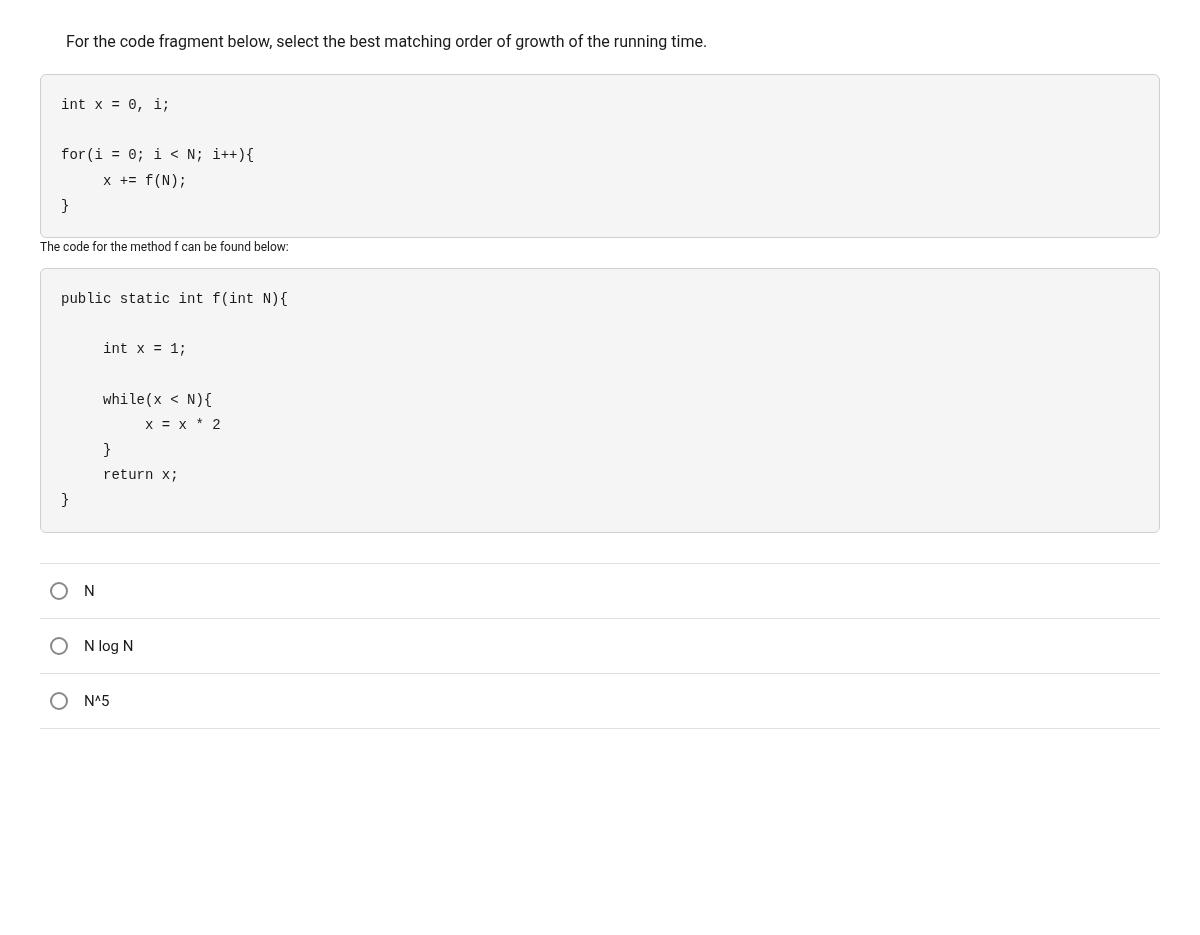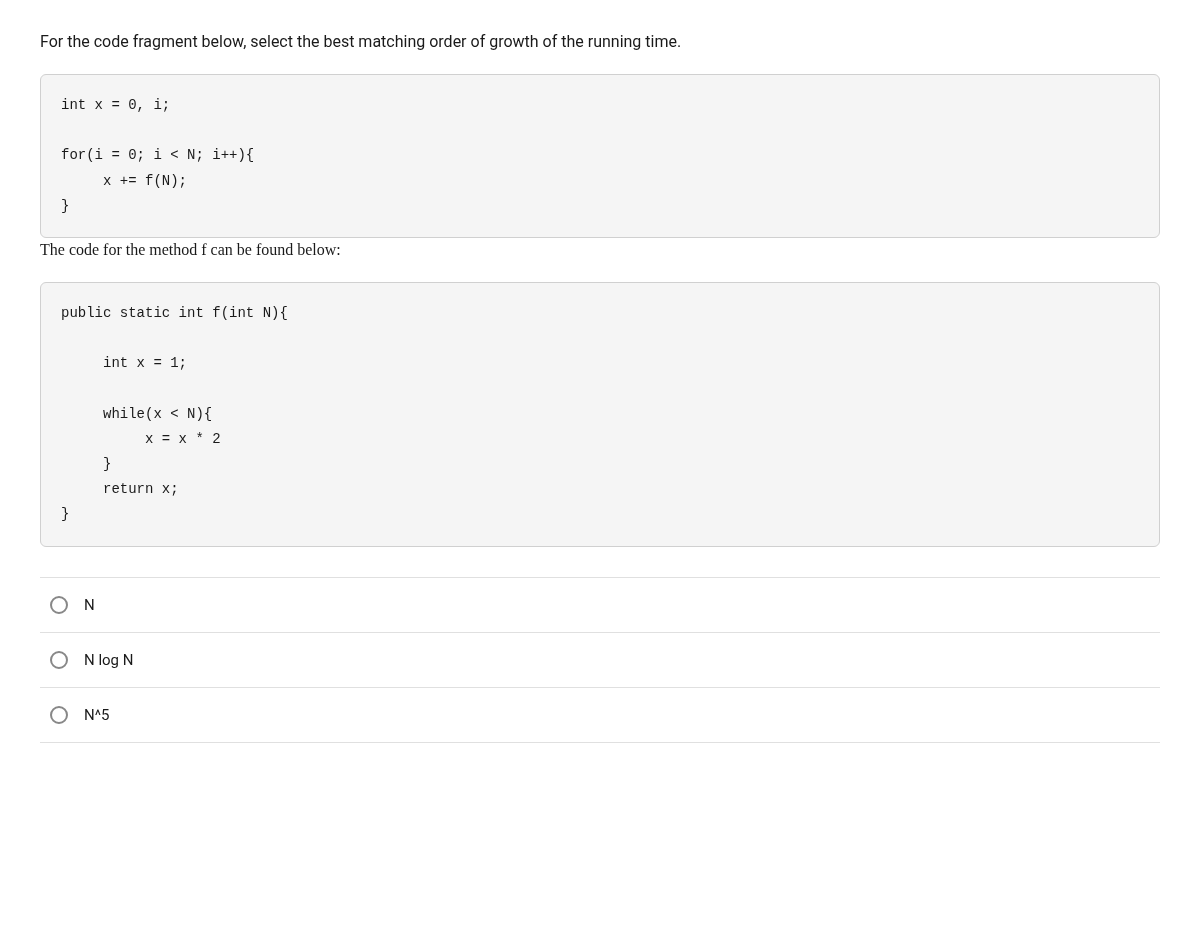--- a/index.html
+++ b/index.html
@@ -15,45 +15,45 @@
       width: 1200px;
       min-height: 935px;
       padding: 30px 40px;
     }
 
     .question-text {
       font-size: 16px;
       color: #1a1a1a;
       margin-bottom: 20px;
       line-height: 1.5;
+      margin-left: 26px;
     }
 
     .code-block {
       background-color: #f5f5f5;
       border: 1px solid #d0d0d0;
       border-radius: 6px;
       padding: 18px 20px;
       font-family: "Courier New", Courier, monospace;
       font-size: 14px;
       line-height: 1.8;
       color: #1a1a1a;
     }
 
     .code-block pre {
       white-space: pre;
       font-family: inherit;
       font-size: inherit;
     }
 
     .method-description {
-      font-size: 16px;
+      font-size: 12px;
       color: #1a1a1a;
-      margin-bottom: 20px;
+      margin-bottom: 12px;
       line-height: 1.5;
-      font-family: Liberation Serif, serif;
     }
 
     .answer-options {
       margin-top: 30px;
     }
 
     .answer-option {
       display: flex;
       align-items: center;
       padding: 18px 0 18px 10px;

